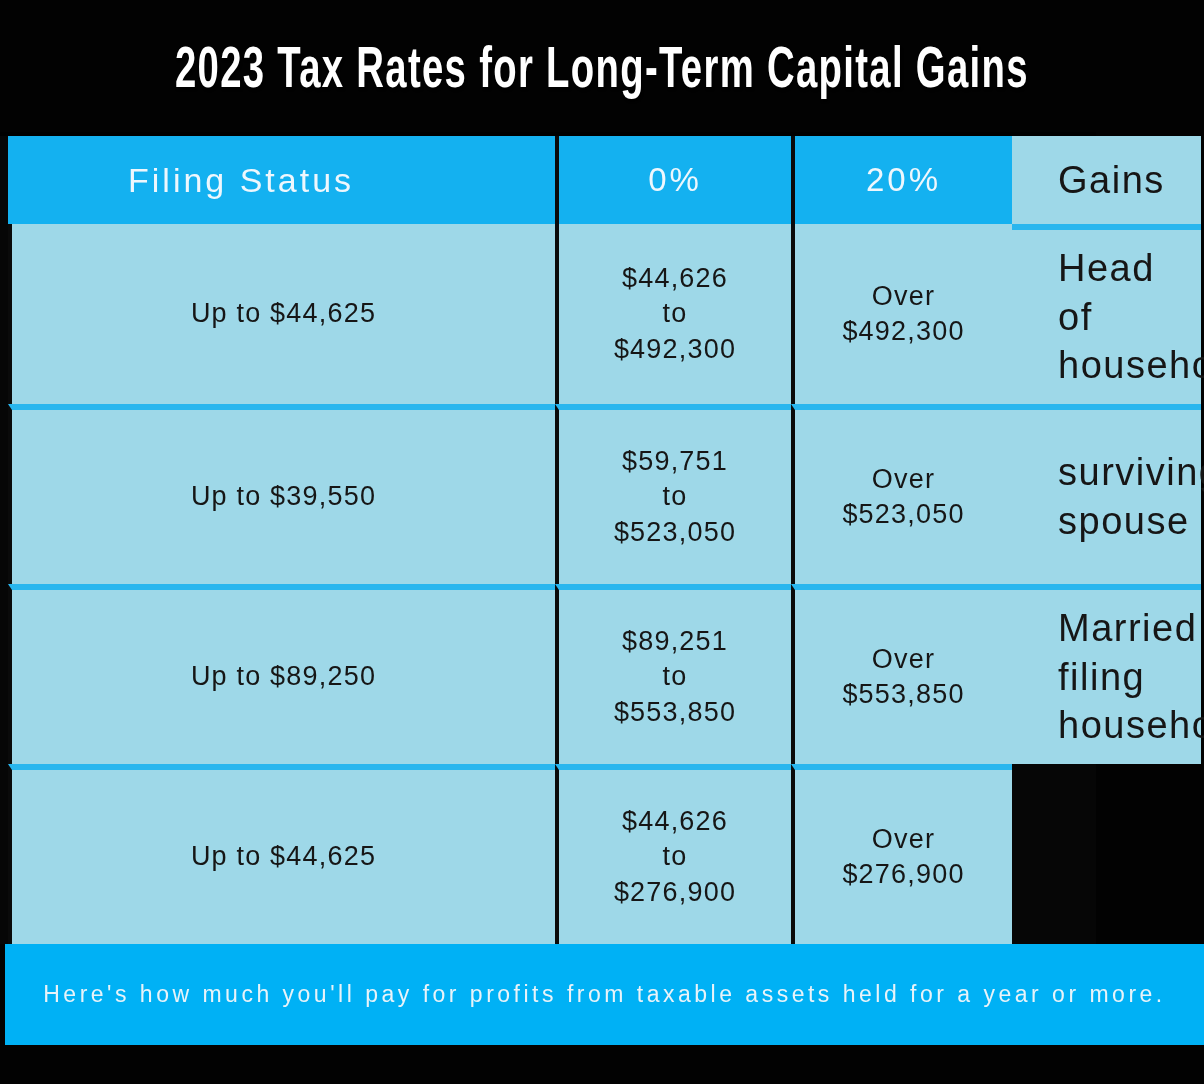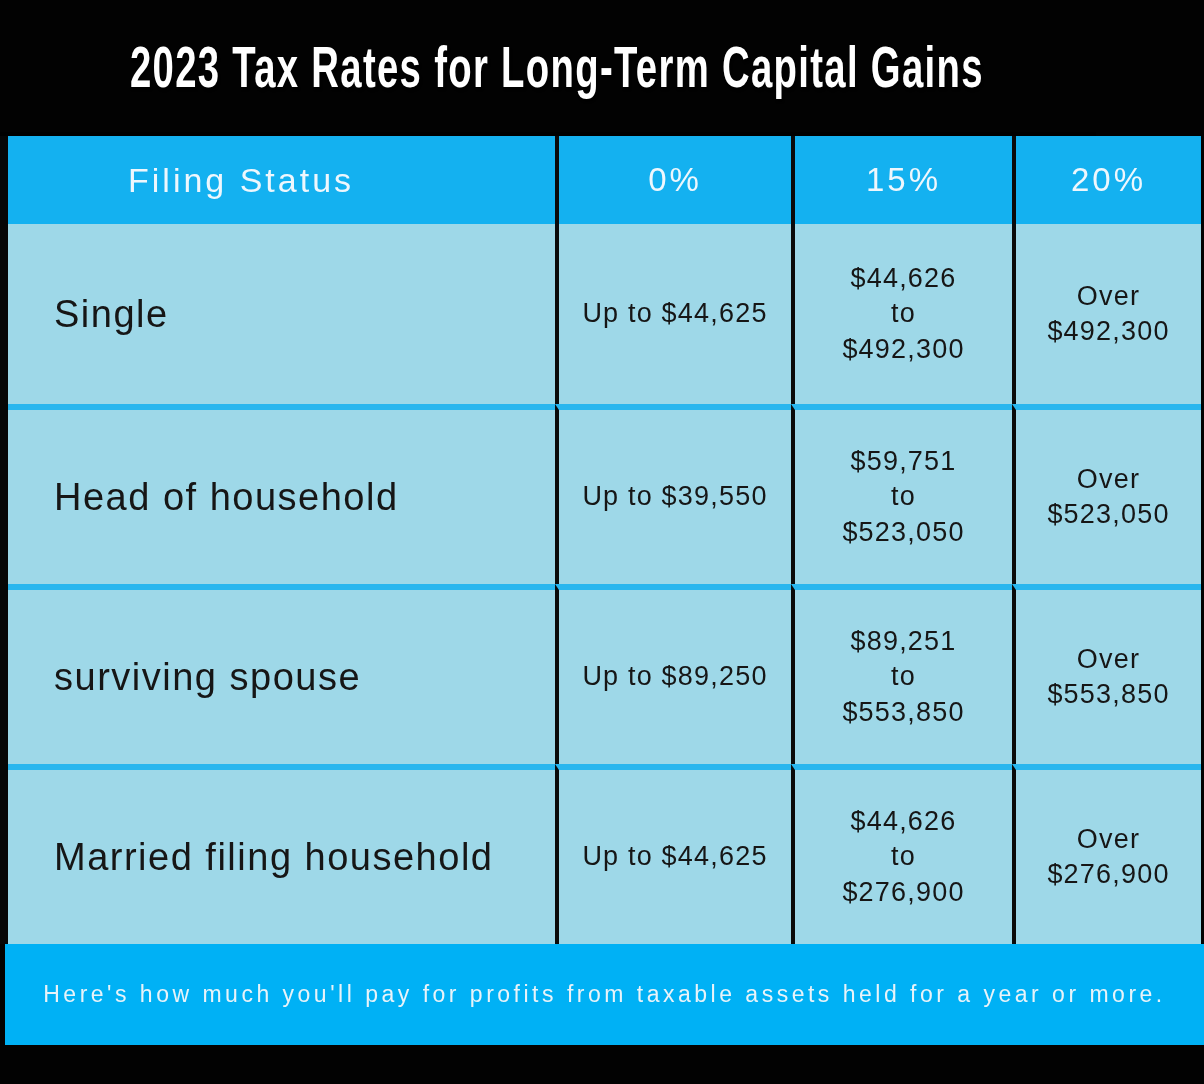--- a/index.html
+++ b/index.html
@@ -10,21 +10,21 @@
     background: #020202;
     overflow: hidden;
     font-family: "Liberation Sans", sans-serif;
   }
 
   
   .title-band {
     height: 132px;
     display: flex;
     align-items: center;
-    justify-content: flex-end;
+    justify-content: center;
   }
   .main-title {
     margin: 0;
     color: #ffffff;
     font-weight: bold;
     font-size: 58px;
     letter-spacing: 2px;
     white-space: nowrap;
     transform: scaleX(0.66);
     transform-origin: center;
@@ -111,25 +111,24 @@
 <div class="stage">
 
   <div class="title-band">
     <h1 class="main-title">2023 Tax Rates for Long-Term Capital Gains</h1>
   </div>
 
   <div class="tax-table">
 
     <div class="cell h-cell h-first">Filing Status</div>
     <div class="cell h-cell col-line">0%</div>
-    <div class="cell h-cell col-line">15%</div>
     <div class="cell h-cell col-line">20%</div>
 
     <div class="cell b-cell status-cell">
-      <span>Single</span>
+      <span>Gains</span>
 
     </div>
     <div class="cell b-cell val-cell col-line">
       <span>Up to $44,625</span>
     </div>
     <div class="cell b-cell val-cell col-line">
       <span>$44,626</span>
       <span>to</span>
       <span>$492,300</span>
     </div>

